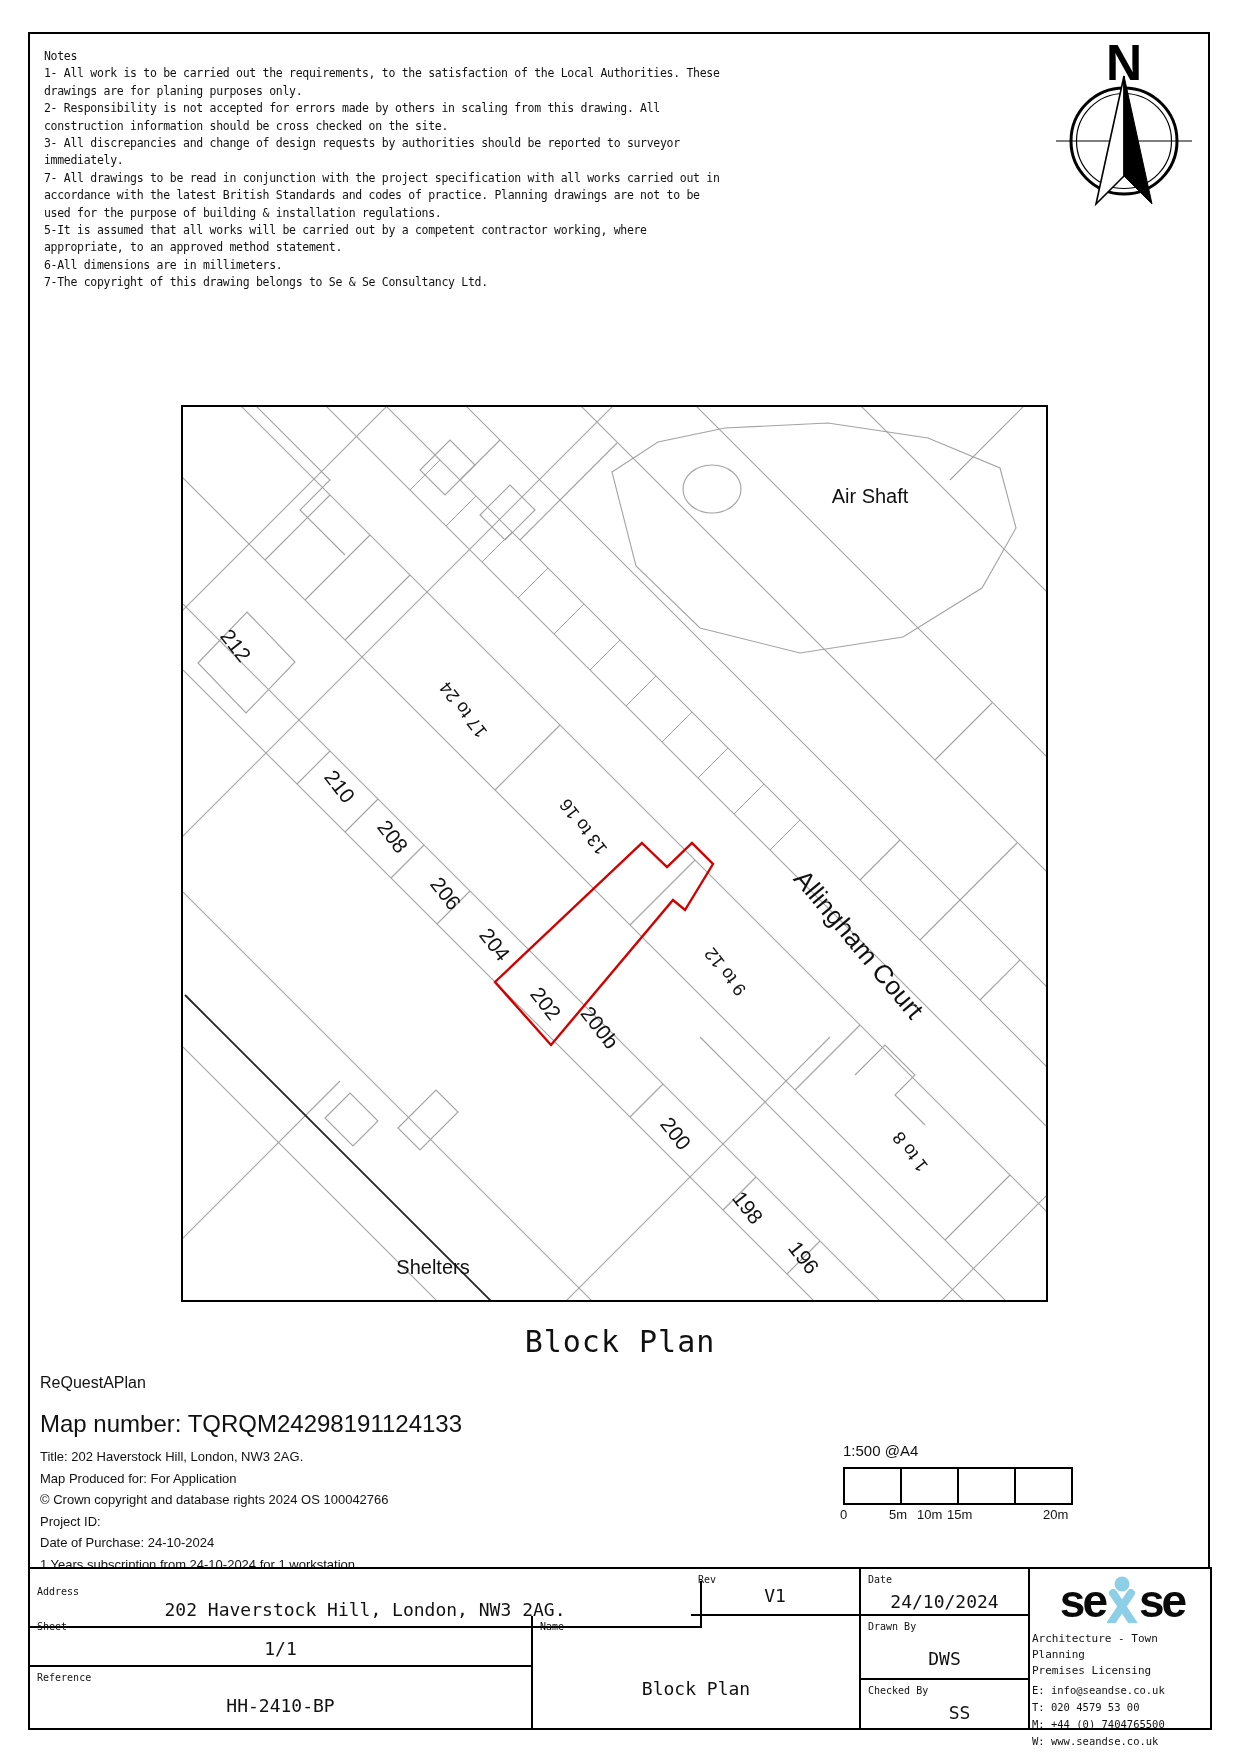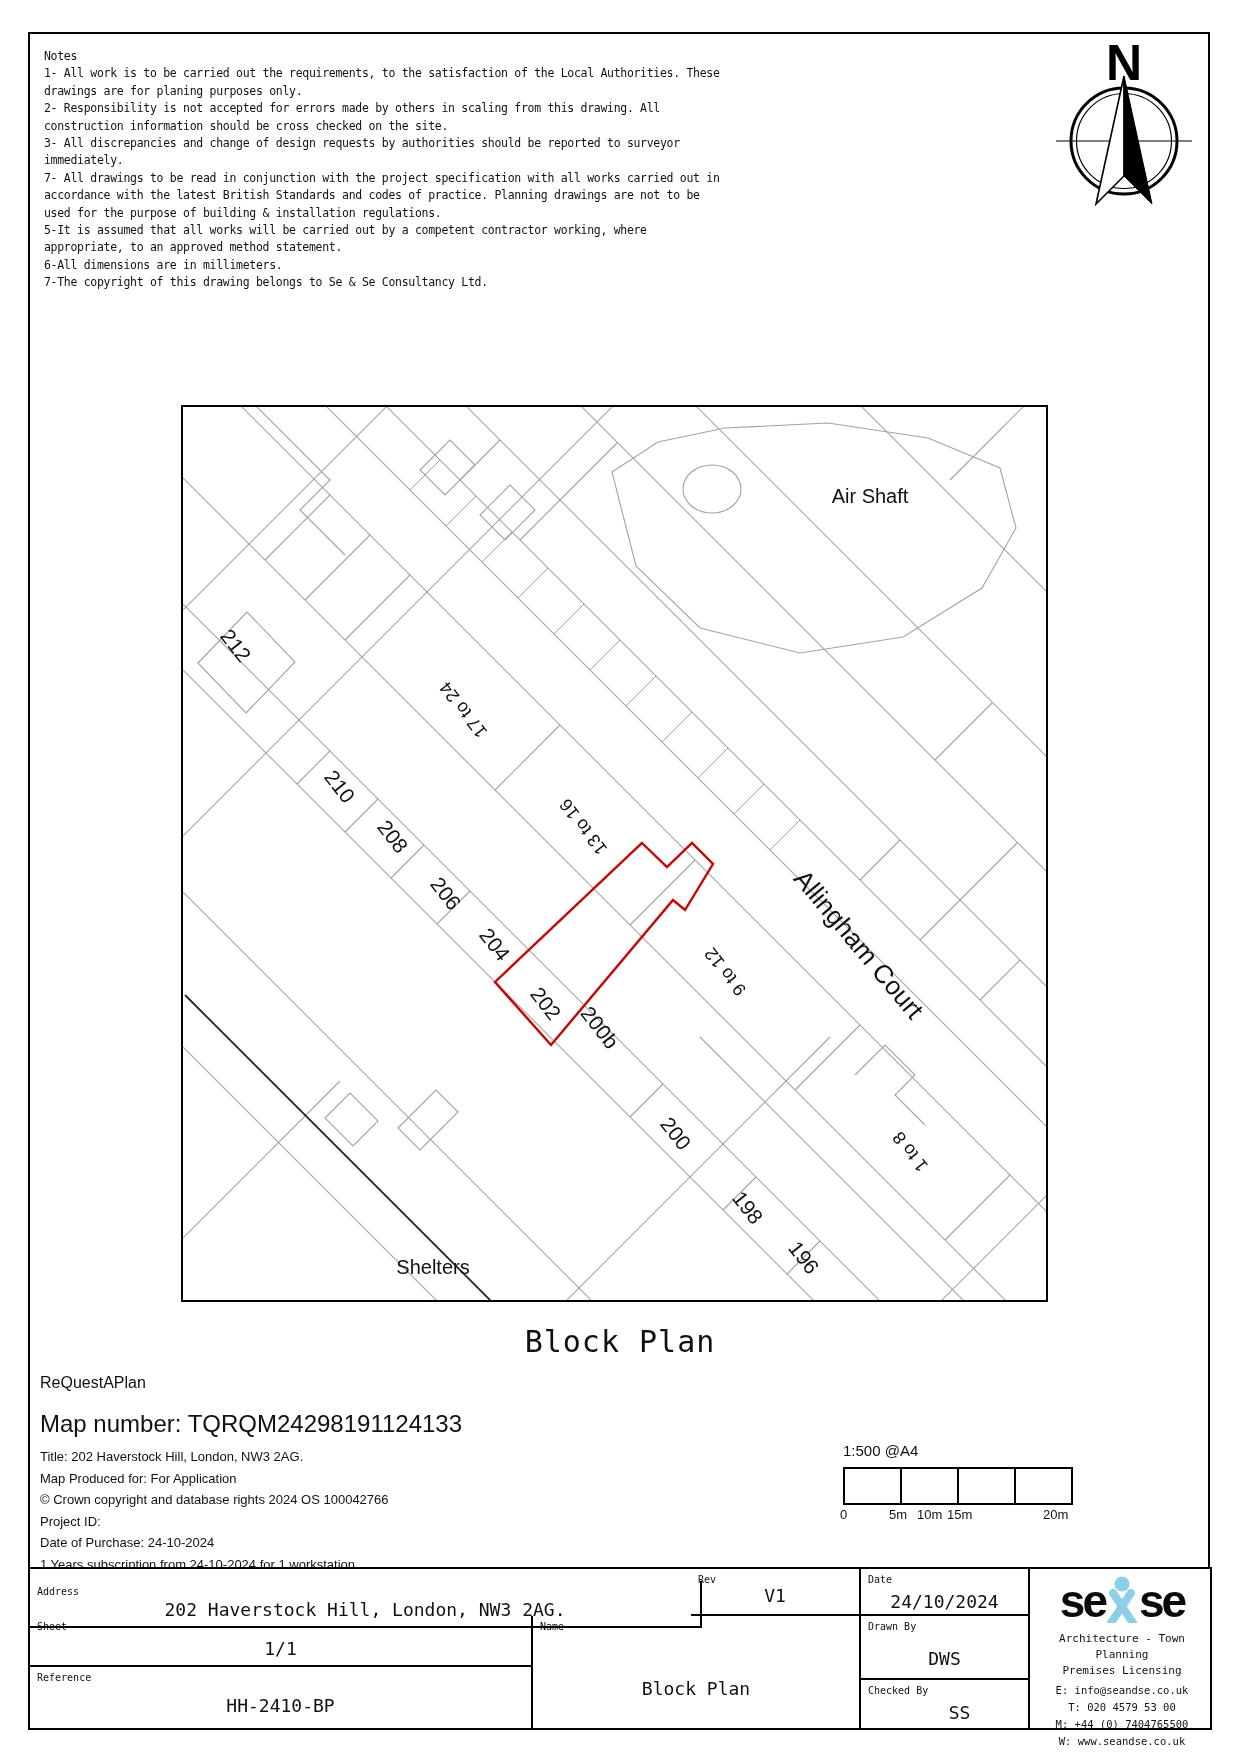--- a/index.html
+++ b/index.html
@@ -35,21 +35,21 @@
   .sb-ticks{position:relative;width:230px;height:18px;font-size:13px;color:#111;}
   .sb-ticks span{position:absolute;top:2px;}
   
   .tblock{position:absolute;left:28px;top:1567px;width:1184px;height:163px;
         border:2px solid #000;box-sizing:border-box;background:#fff;}
   .cell{position:absolute;box-sizing:border-box;}
   .cell .lbl{position:absolute;left:7px;top:5px;font-size:10px;color:#111;}
   .cell .val{position:absolute;left:0;right:0;text-align:center;font-size:18px;color:#111;}
   .b-r{border-right:2px solid #000;} .b-b{border-bottom:2px solid #000;}
   
-  .logo-cell{position:absolute;left:1002px;top:0;width:180px;height:159px;text-align:center;
+  .logo-cell{position:absolute;left:1002px;top:0;width:180px;height:159px;text-align:left;
         font-family:"DejaVu Sans Mono",monospace;}
   .logo-row{display:flex;align-items:center;justify-content:center;margin-top:6px;height:52px;}
   .logo-word{font-family:"Liberation Sans",sans-serif;font-weight:bold;font-size:46px;
         letter-spacing:-3px;color:#0a0a0a;line-height:1;}
   .logo-tagline{font-size:11px;line-height:16px;color:#111;margin-top:4px;}
   .logo-contact{font-size:10.5px;line-height:17px;color:#111;margin-top:3px;}
   .map-text{fill:#111;}
 </style>
 </head>
 <body>

